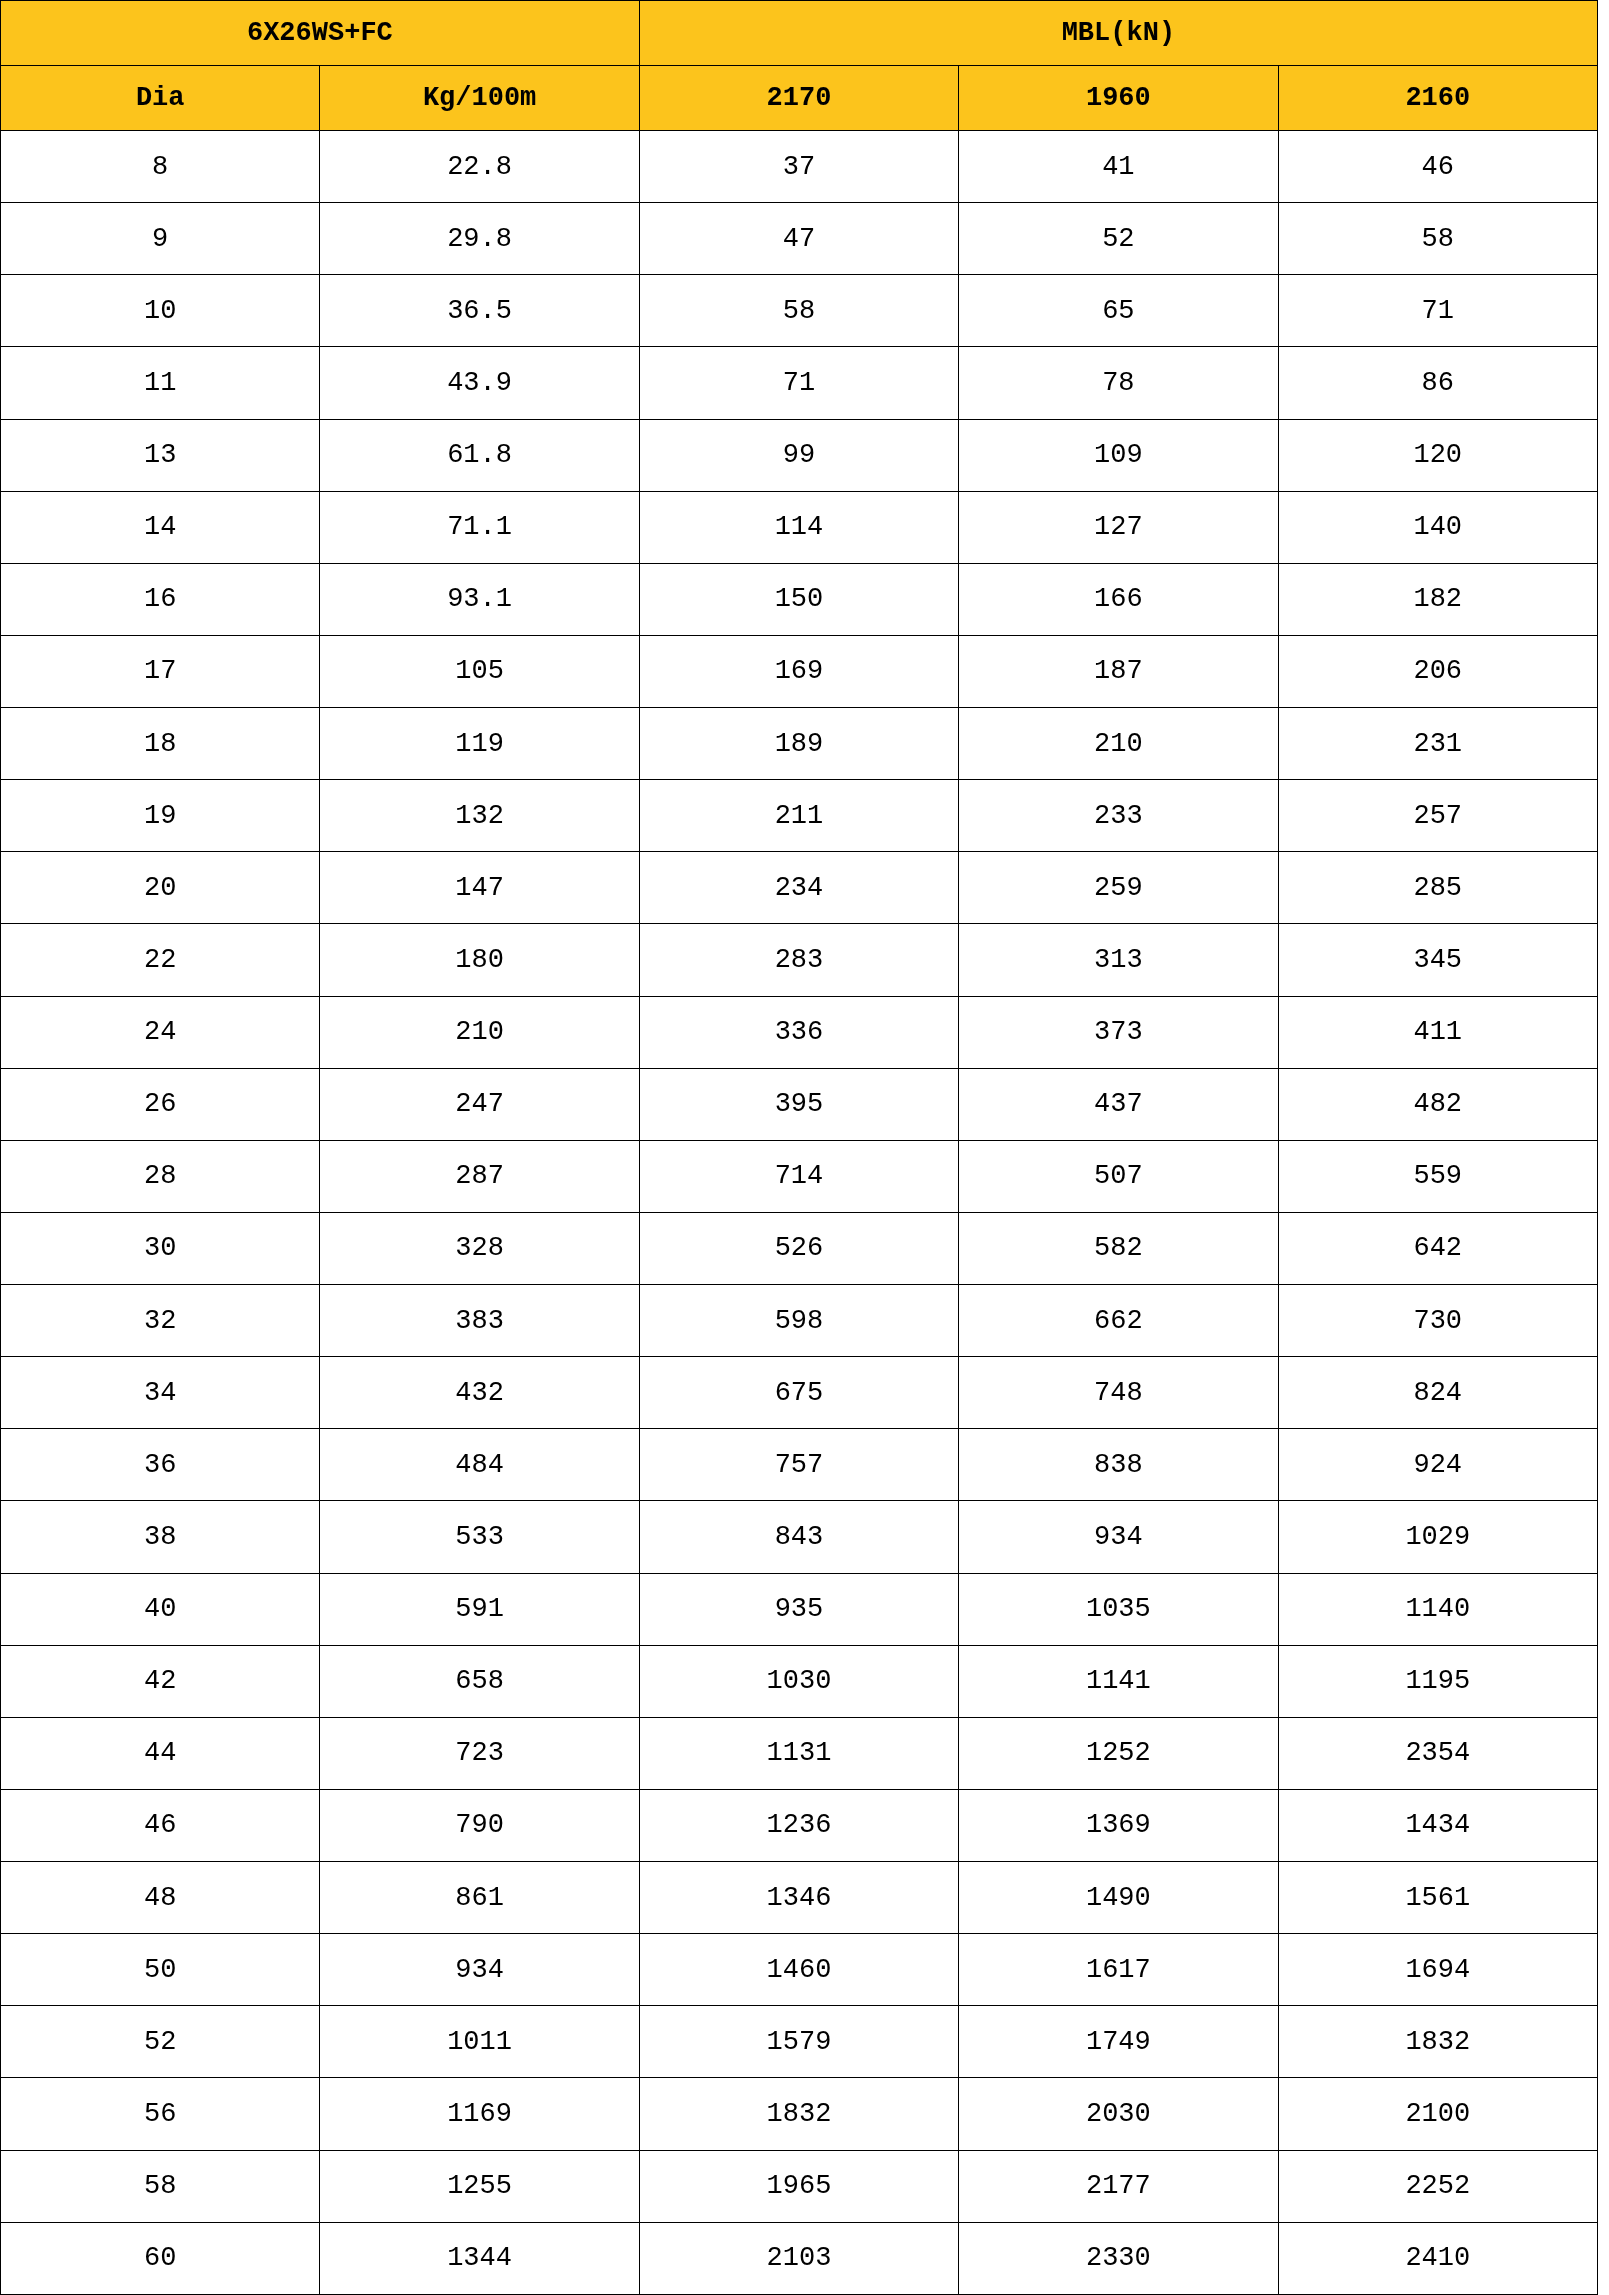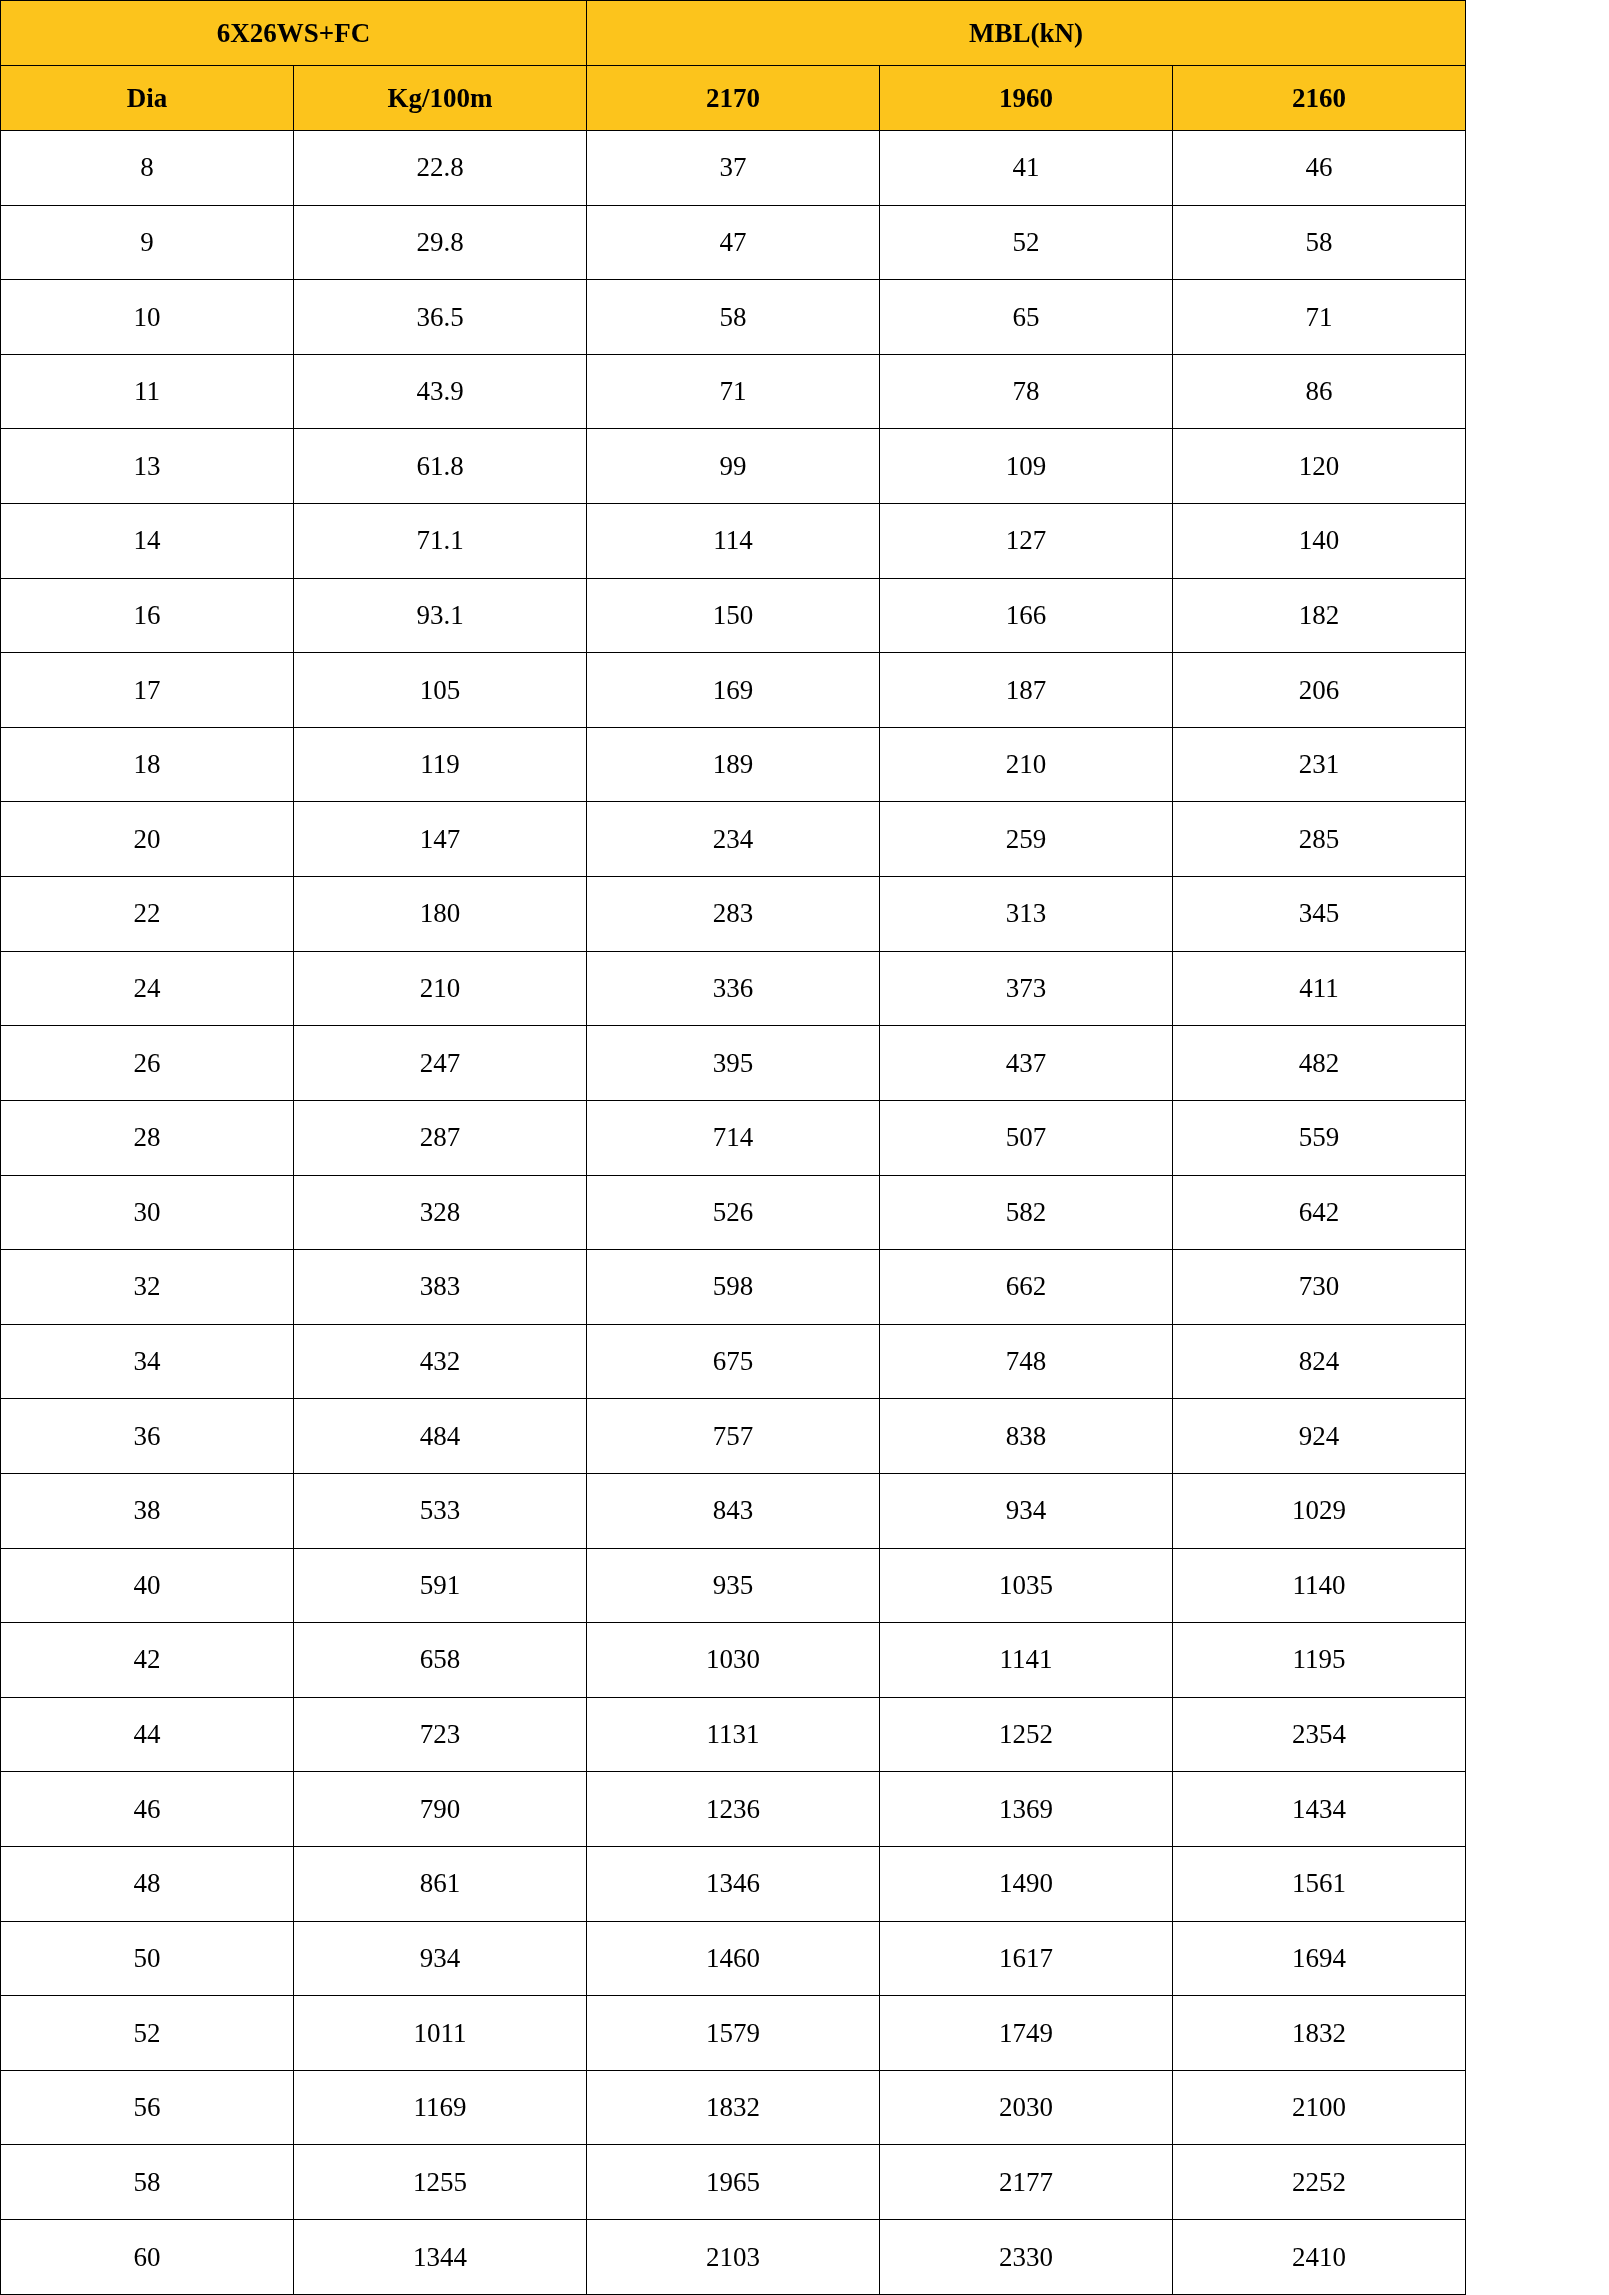--- a/index.html
+++ b/index.html
@@ -1,22 +1,22 @@
 <!DOCTYPE html>
 <html style="font-size:10.2px"><head>
 <meta charset="utf-8">
 <style>
   html, body { margin: 0; padding: 0; background: #ffffff; }
   body { width: 1610px; height: 2295px; overflow: hidden; }
   table.spec {
-    width: 1466px;
+    width: 1598px;
     height: 2295px;
     border-collapse: collapse;
     table-layout: fixed;
-    font-family: Liberation Serif, serif;
+    font-family: Liberation Mono, monospace;
     color: #000;
   }
   table.spec td, table.spec th {
     border: 1.9px solid #000;
     text-align: center;
     vertical-align: middle;
     padding: 0;
     height: 64px;
     font-size: 27px;
   }
@@ -109,20 +109,27 @@
         <td>206</td>
       </tr>
       <tr>
         <td>18</td>
         <td>119</td>
         <td>189</td>
         <td>210</td>
         <td>231</td>
       </tr>
       <tr>
+        <td>19</td>
+        <td>132</td>
+        <td>211</td>
+        <td>233</td>
+        <td>257</td>
+      </tr>
+      <tr>
         <td>20</td>
         <td>147</td>
         <td>234</td>
         <td>259</td>
         <td>285</td>
       </tr>
       <tr>
         <td>22</td>
         <td>180</td>
         <td>283</td>

